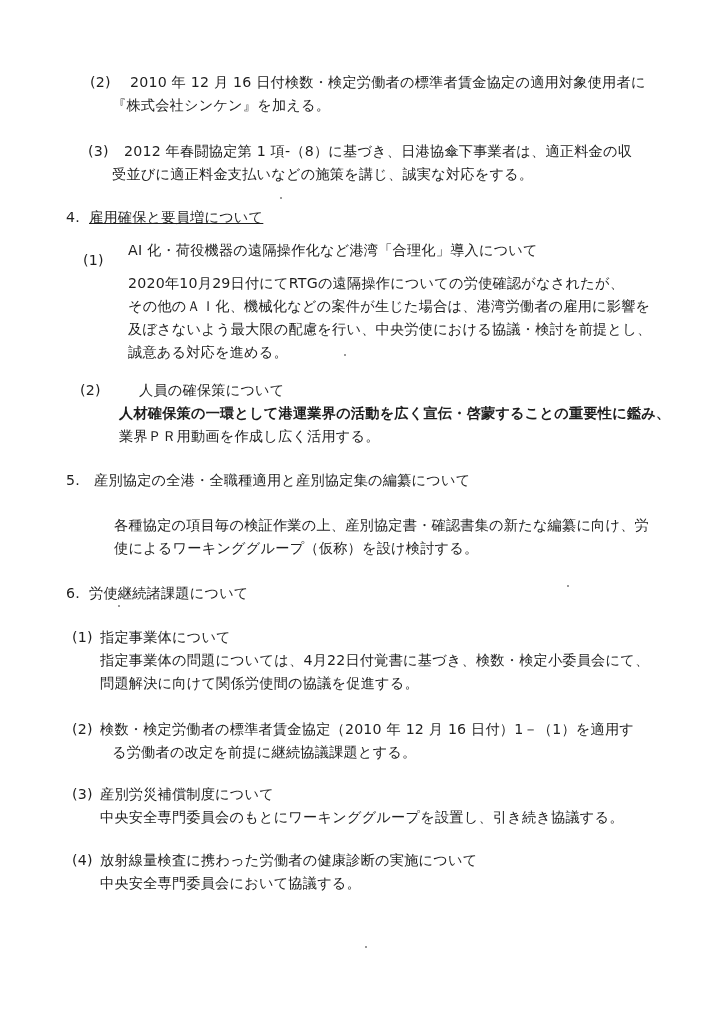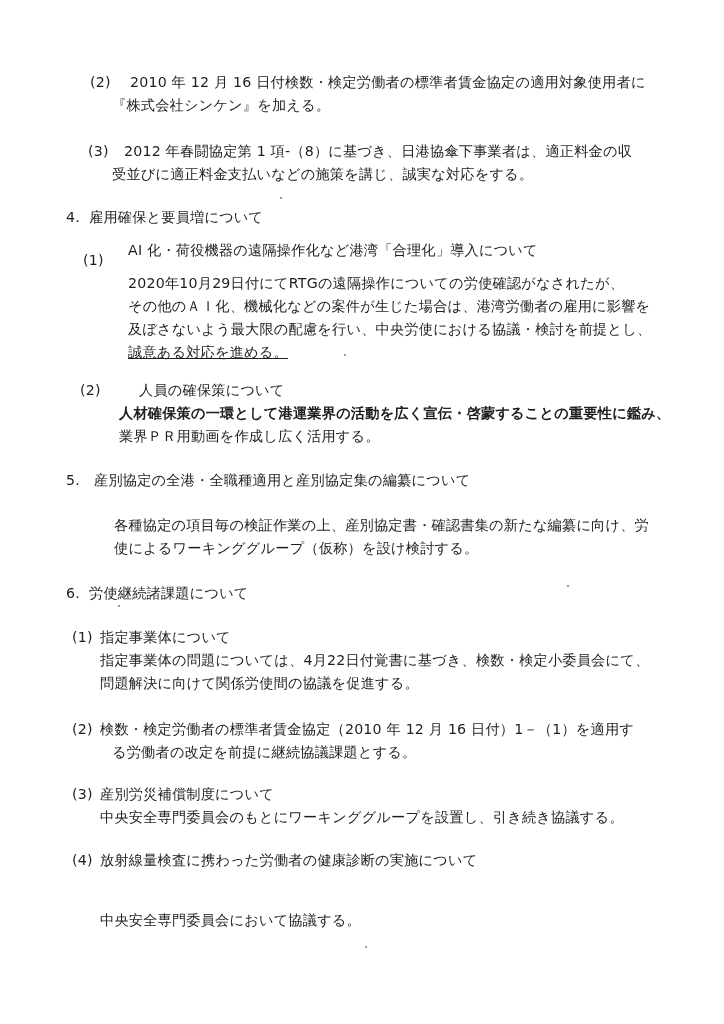--- a/index.html
+++ b/index.html
@@ -27,28 +27,28 @@
   </div>
 
   <div>
     <span class="ln" style="left:88px;top:141px;">(3)</span>
     <span class="ln" style="left:124px;top:141px;">2012 年春闘協定第 1 項-（8）に基づき、日港協傘下事業者は、適正料金の収</span>
     <span class="ln" style="left:112px;top:164px;">受並びに適正料金支払いなどの施策を講じ、誠実な対応をする。</span>
   </div>
 
   <div>
     <span class="ln head" style="left:66px;top:207px;">4.</span>
-    <span class="ln head" style="left:89px;top:207px;">雇用確保と要員増について</span>
+    <span class="ln head" style="left:89px;top:207px;text-decoration:underline;">雇用確保と要員増について</span>
 
     <span class="ln" style="left:83px;top:250px;">(1)</span>
     <span class="ln" style="left:128px;top:240px;">AI 化・荷役機器の遠隔操作化など港湾「合理化」導入について</span>
     <span class="ln" style="left:128px;top:273px;">2020年10月29日付にてRTGの遠隔操作についての労使確認がなされたが、</span>
     <span class="ln" style="left:128px;top:296px;">その他のＡＩ化、機械化などの案件が生じた場合は、港湾労働者の雇用に影響を</span>
     <span class="ln" style="left:128px;top:319px;">及ぼさないよう最大限の配慮を行い、中央労使における協議・検討を前提とし、</span>
-    <span class="ln" style="left:128px;top:342px;text-decoration:underline;">誠意ある対応を進める。</span>
+    <span class="ln" style="left:128px;top:342px;">誠意ある対応を進める。</span>
 
     <span class="ln" style="left:80px;top:380px;">(2)</span>
     <span class="ln" style="left:119px;top:380px;margin-left:20px;">人員の確保策について</span>
     <span class="ln" style="left:119px;top:403px;font-weight:bold;">人材確保策の一環として港運業界の活動を広く宣伝・啓蒙することの重要性に鑑み、</span>
     <span class="ln" style="left:119px;top:426px;">業界ＰＲ用動画を作成し広く活用する。</span>
   </div>
 
   <div>
     <span class="ln head" style="left:66px;top:470px;">5.</span>
     <span class="ln head" style="left:94px;top:470px;">産別協定の全港・全職種適用と産別協定集の編纂について</span>
@@ -68,21 +68,21 @@
     <span class="ln" style="left:72px;top:719px;">(2)</span>
     <span class="ln" style="left:100px;top:719px;">検数・検定労働者の標準者賃金協定（2010 年 12 月 16 日付）1－（1）を適用す</span>
     <span class="ln" style="left:112px;top:742px;">る労働者の改定を前提に継続協議課題とする。</span>
 
     <span class="ln" style="left:72px;top:784px;">(3)</span>
     <span class="ln" style="left:100px;top:784px;">産別労災補償制度について</span>
     <span class="ln" style="left:100px;top:807px;">中央安全専門委員会のもとにワーキンググループを設置し、引き続き協議する。</span>
 
     <span class="ln" style="left:72px;top:850px;">(4)</span>
     <span class="ln" style="left:100px;top:850px;">放射線量検査に携わった労働者の健康診断の実施について</span>
-    <span class="ln" style="left:100px;top:910px;text-align:center;">中央安全専門委員会において協議する。</span>
+    <span class="ln" style="left:100px;top:873px;text-align:center;">中央安全専門委員会において協議する。</span>
   </div>
 
   <span class="speck" style="left:280px;top:197px;"></span>
   <span class="speck" style="left:344px;top:354px;"></span>
   <span class="speck" style="left:118px;top:605px;"></span>
   <span class="speck" style="left:567px;top:585px;"></span>
   <span class="speck" style="left:365px;top:946px;"></span>
 </div>
 
 </body></html>

